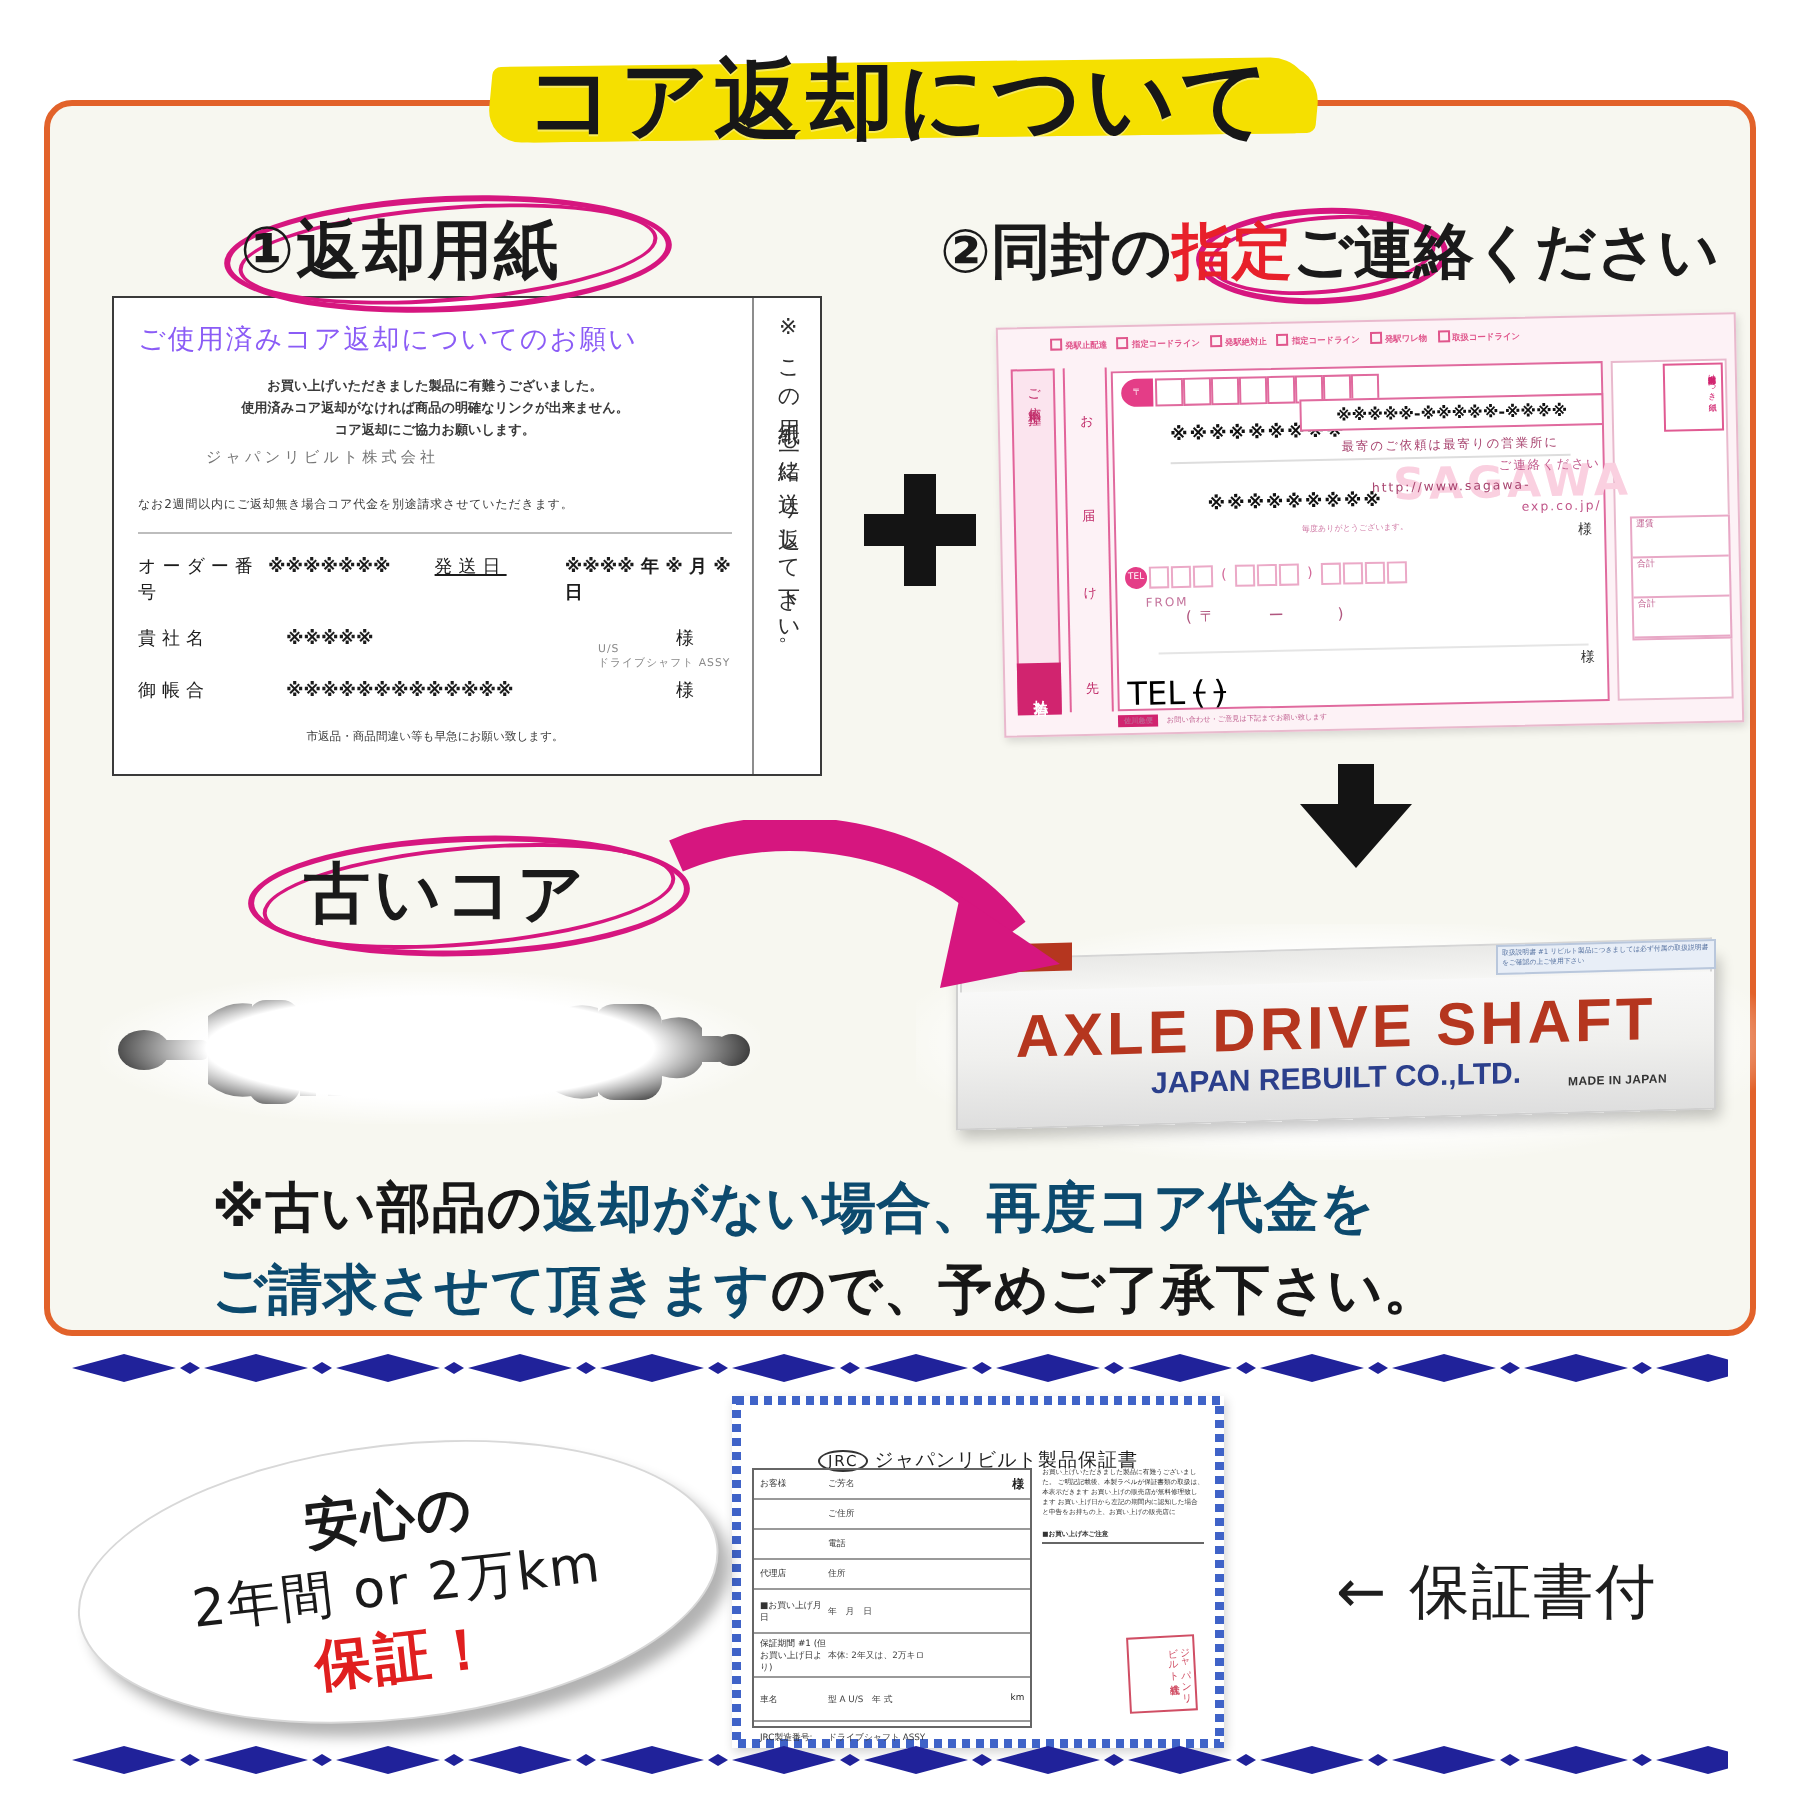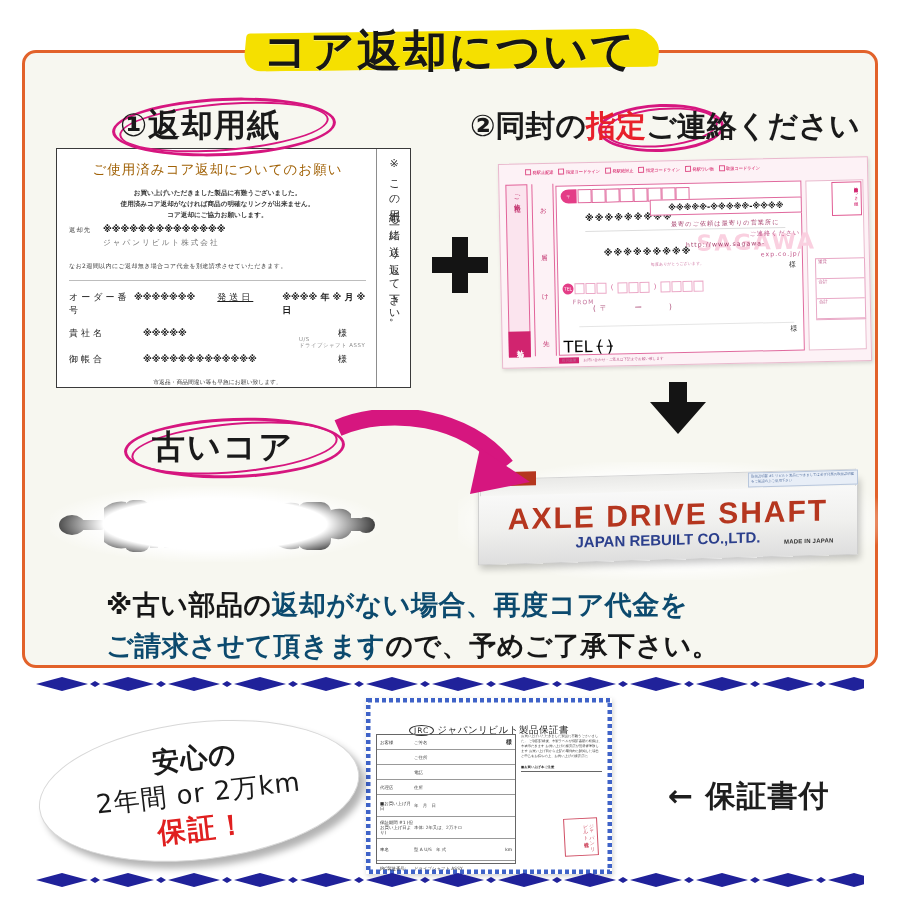--- a/index.html
+++ b/index.html
@@ -66,21 +66,21 @@
   }
 
   
   .doc{
     position:absolute;left:56px;top:148px;width:355px;height:240px;
     background:#ffffff;border:1px solid #3a3a3a;box-sizing:border-box;
     z-index:3;
   }
   .doc-inner{position:absolute;left:0;top:0;right:34px;bottom:0;padding:8px 10px 0 12px;box-sizing:border-box;}
   .doc-title{
-    text-align:center;font-size:13.5px;color:#a16207;letter-spacing:1px;margin-top:4px;
+    font-size:13.5px;color:#8b5cf6;letter-spacing:1px;margin-top:4px;
   }
   .doc-para{
     margin-top:9px;text-align:center;font-size:6.6px;color:#3a3a3a;line-height:1.65;font-weight:bold;
   }
   .doc-row{display:flex;align-items:baseline;margin-top:3px;}
   .doc-lbl{font-size:6.4px;color:#444;width:34px;letter-spacing:1px;}
   .doc-val{font-size:9px;color:#111;font-weight:bold;letter-spacing:0px;}
   .doc-sub{font-size:7.6px;color:#777;letter-spacing:2px;margin-top:3px;margin-left:34px;}
   .doc-note{font-size:6px;color:#3a3a3a;margin-top:14px;letter-spacing:.4px;}
   .doc-hr{border-top:1px solid #bdbdbd;margin:9px 0 0 0;}
@@ -307,21 +307,21 @@
   .cert-right{flex:1;font-size:3.3px;color:#333;line-height:1.5;}
   .cert-seal{
     position:absolute;right:4px;bottom:8px;width:34px;height:38px;
     border:1.4px solid #c8304a;color:#c8304a;font-size:5px;
     writing-mode:vertical-rl;text-orientation:upright;line-height:1.2;
     padding:2px;box-sizing:border-box;opacity:.85;transform:rotate(-3deg);
   }
 
   .cert-arrow{
     position:absolute;left:668px;top:776px;z-index:5;
-    font-size:30px;font-weight:bold;color:#1e1e1e;letter-spacing:1px;white-space:nowrap;
+    font-size:30px;font-weight:normal;color:#1e1e1e;letter-spacing:1px;white-space:nowrap;
   }
 </style>
 </head>
 <body>
 
 <div class="page">
 
   <div class="frame"></div>
 
   <div class="title-wrap">
@@ -343,24 +343,20 @@
   <div class="ell" style="left:598px;top:104px;width:120px;height:42px;transform:rotate(-2deg);"></div>
   <div class="ell thin" style="left:604px;top:108px;width:110px;height:35px;transform:rotate(-5deg);"></div>
 
   <div class="doc">
     <div class="doc-inner">
       <div class="doc-title">ご使用済みコア返却についてのお願い</div>
       <div class="doc-para">
         <div>お買い上げいただきました製品に有難うございました。</div>
         <div>使用済みコア返却がなければ商品の明確なリンクが出来ません。</div>
         <div>コア返却にご協力お願いします。</div>
-      </div>
-      <div class="doc-row">
-        <span class="doc-lbl">返却先</span>
-        <span class="doc-val">※※※※※※※※※※※※※※</span>
       </div>
       <div class="doc-sub">ジャパンリビルト株式会社</div>
       <div class="doc-note">なお2週間以内にご返却無き場合コア代金を別途請求させていただきます。</div>
       <div class="doc-hr"></div>
 
       <div class="fld">
         <span class="k">オーダー番号</span>
         <span class="v">※※※※※※※</span>
         <span class="k k2">発送日</span>
         <span class="v">※※※※ 年 ※ 月 ※ 日</span>

